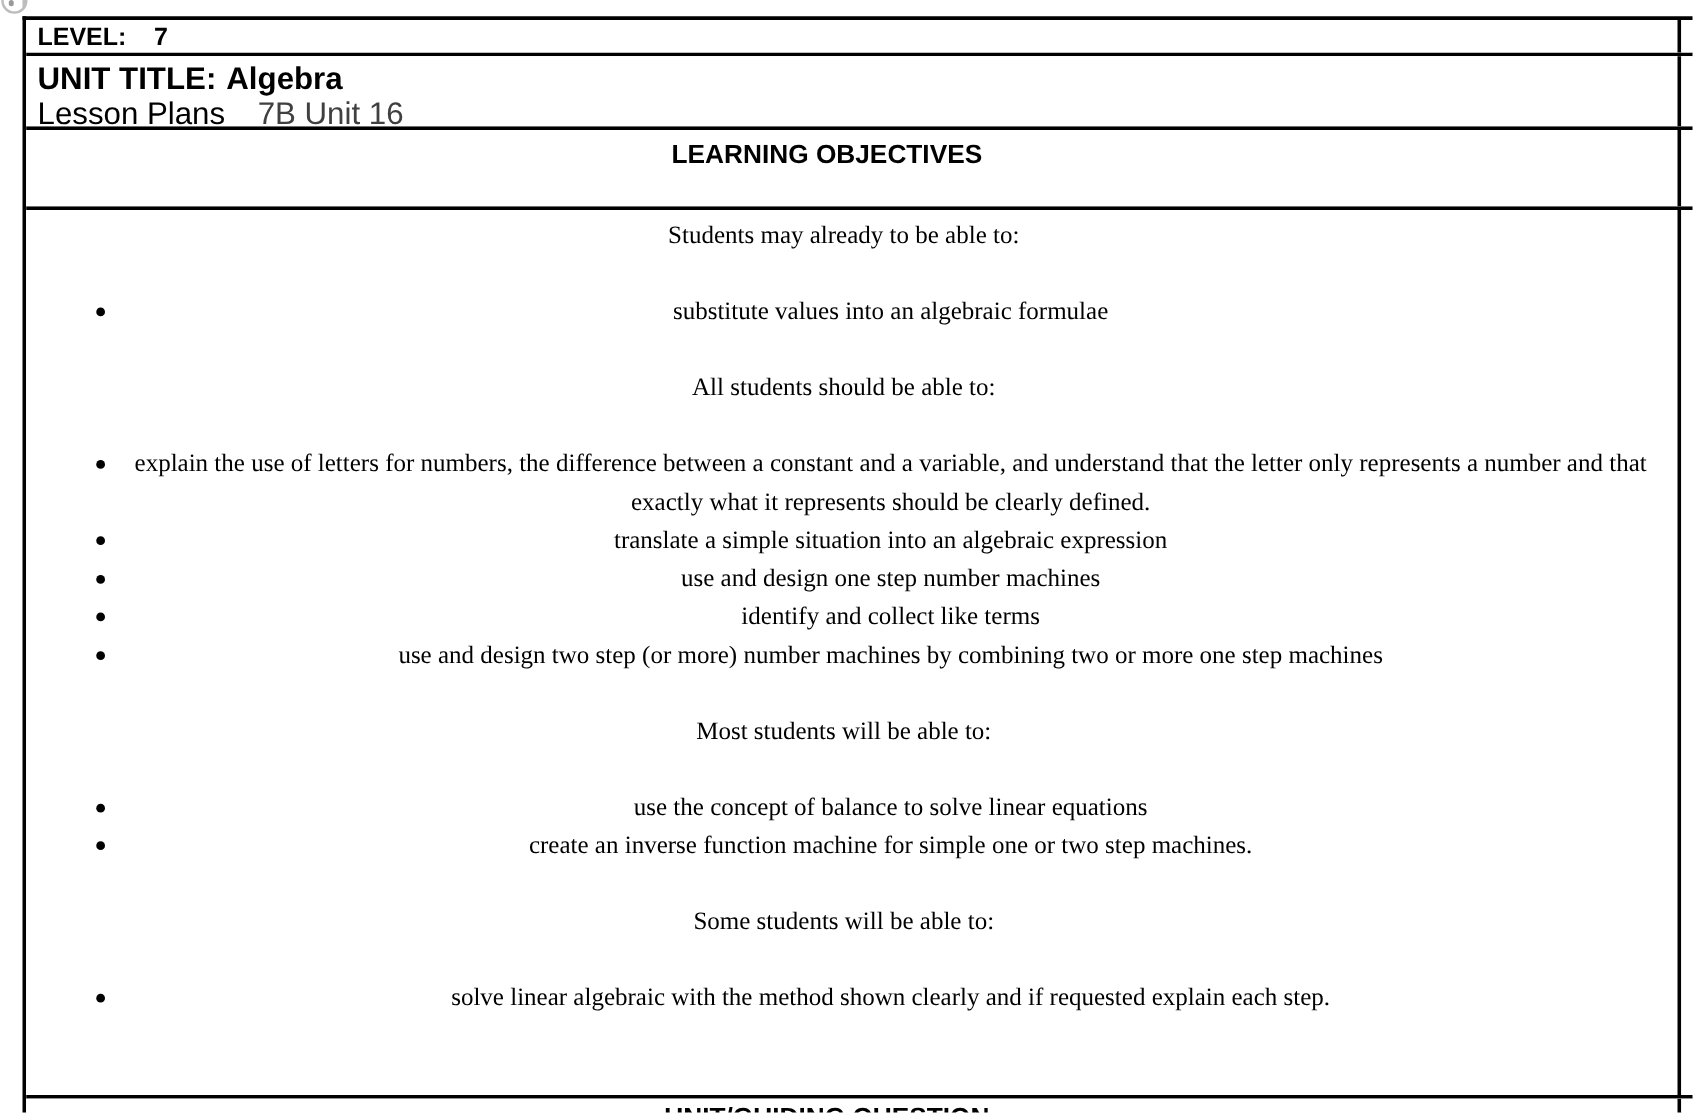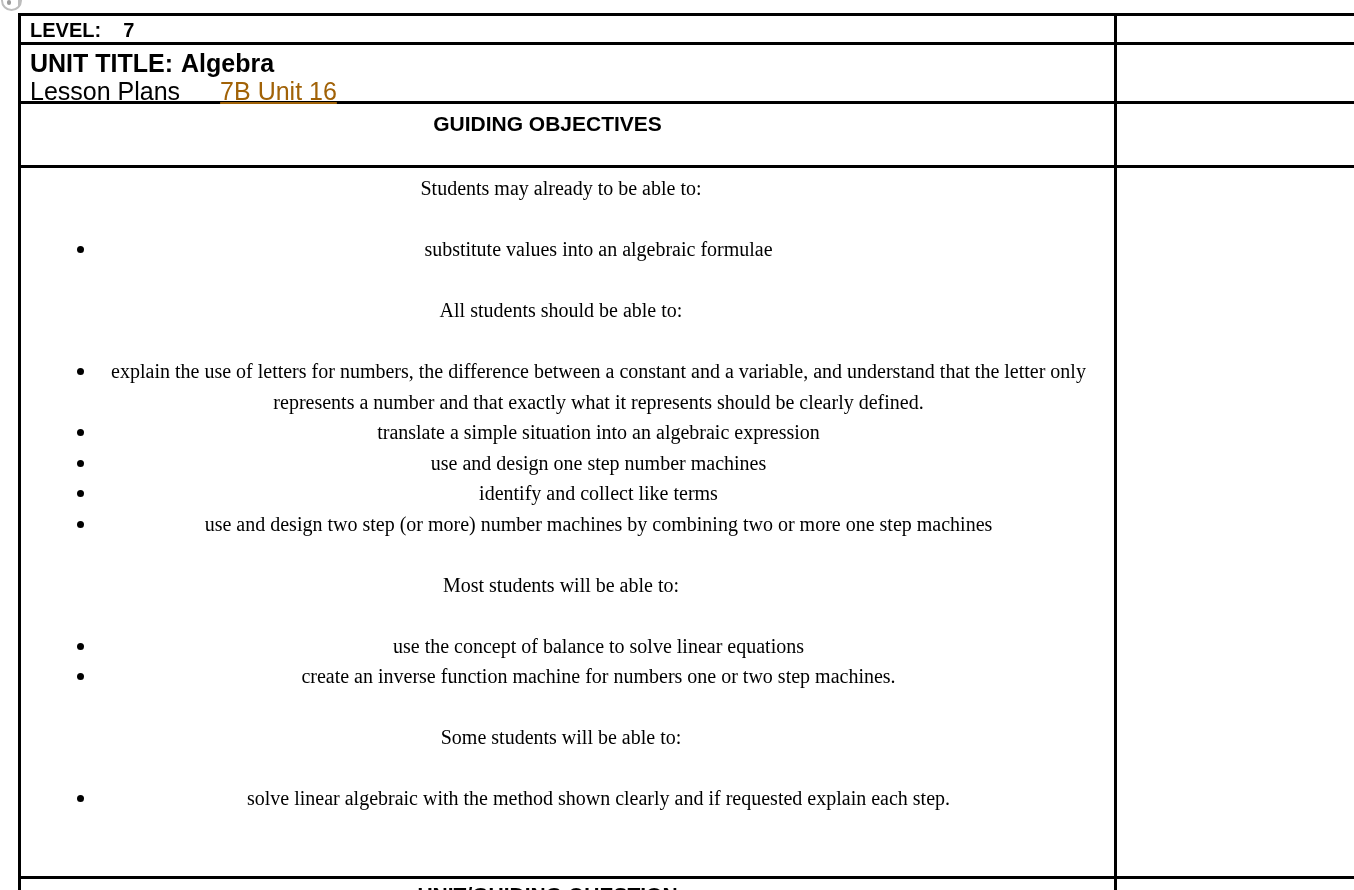--- a/index.html
+++ b/index.html
@@ -56,21 +56,21 @@
     width: 1500px;           
     border-top: 3px solid #000;
     border-left: 3px solid #000;
   }
   .row {
     display: flex;
     border-bottom: 3px solid #000;
     background: #fff;
   }
   .cell-main {
-    width: 1096px;
+    width: 1324px;
     box-sizing: border-box;
     border-right: 3px solid #000;
     background: #fff;
   }
   .cell-extra {
     flex: 1;
     background: #fff;
   }
 
   .row-level   { height: 26px; }
@@ -91,23 +91,22 @@
   
   .row-unit .cell-main {
     padding: 4px 0 0 9px;
     font-size: 25px;
     line-height: 28px;
   }
   .unit-line { font-weight: 700; }
   .unit-value { margin-left: 8px; }
   .lesson-line { font-weight: 400; }
   .doc-link {
-    color: #a16207;
-    text-decoration: underline;
-    margin-left: 40px;
+    color: #404040;
+    margin-left: 26px;
     cursor: pointer;
   }
 
   
   .row-lo .cell-main,
   .row-ugq .cell-main {
     text-align: center;
     font-weight: 700;
     font-size: 21px;
     line-height: 25px;
@@ -167,21 +166,21 @@
         <span>UNIT TITLE:</span><span class="unit-value">Algebra</span>
       </div>
       <div class="lesson-line">
         <span>Lesson Plans</span><a class="doc-link">7B Unit 16</a>
       </div>
     </div>
     <div class="cell-extra"></div>
   </div>
 
   <div class="row row-lo">
-    <div class="cell-main">GUIDING OBJECTIVES</div>
+    <div class="cell-main">LEARNING OBJECTIVES</div>
     <div class="cell-extra"></div>
   </div>
 
   <div class="row row-body">
     <div class="cell-main">
 
       <p class="intro first">Students may already to be able to:</p>
       <ul class="obj">
         <li class="obj-item">substitute values into an algebraic formulae</li>
       </ul>
@@ -191,21 +190,21 @@
         <li class="obj-item">explain the use of letters for numbers, the difference between a constant and a variable, and understand that the letter only represents a number and that exactly what it represents should be clearly defined.</li>
         <li class="obj-item">translate a simple situation into an algebraic expression</li>
         <li class="obj-item">use and design one step number machines</li>
         <li class="obj-item">identify and collect like terms</li>
         <li class="obj-item">use and design two step (or more) number machines by combining two or more one step machines</li>
       </ul>
 
       <p class="intro">Most students will be able to:</p>
       <ul class="obj">
         <li class="obj-item">use the concept of balance to solve linear equations</li>
-        <li class="obj-item">create an inverse function machine for numbers one or two step machines.</li>
+        <li class="obj-item">create an inverse function machine for simple one or two step machines.</li>
       </ul>
 
       <p class="intro">Some students will be able to:</p>
       <ul class="obj">
         <li class="obj-item">solve linear algebraic with the method shown clearly and if requested explain each step.</li>
       </ul>
 
     </div>
     <div class="cell-extra"></div>
   </div>

